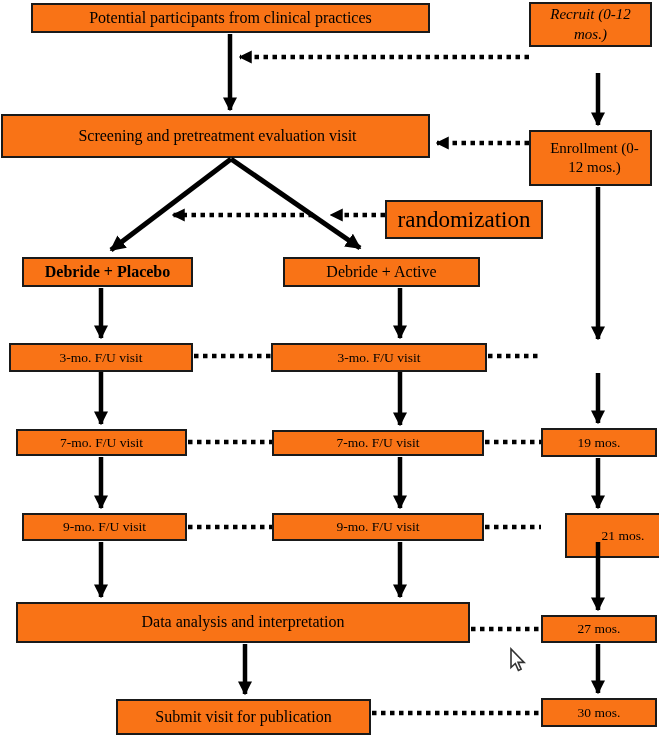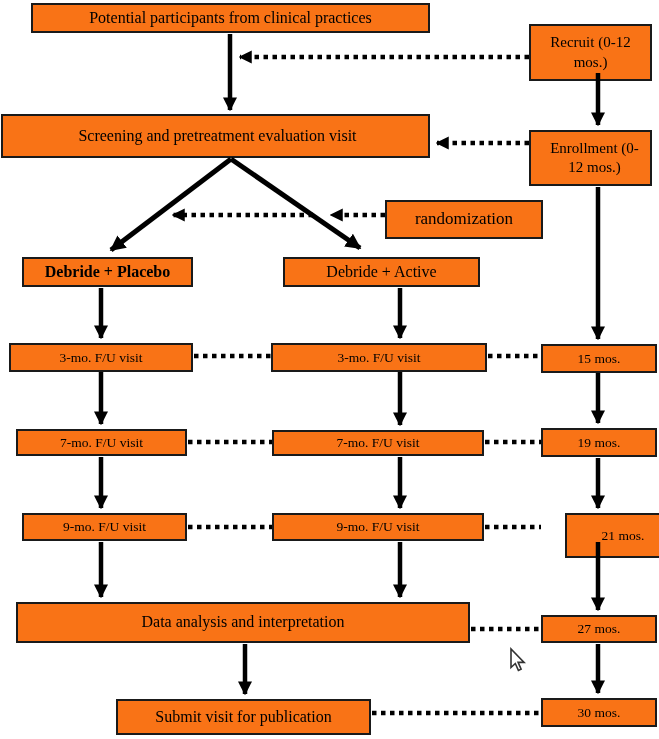--- a/index.html
+++ b/index.html
@@ -18,26 +18,26 @@
     border:2px solid #1a1a1a;
     display:flex;
     align-items:center;
     justify-content:center;
     text-align:center;
     line-height:1.3;
     z-index:2;
     padding:0 4px;
   }
   .fs16{font-size:16px;}
-  .fs17{font-size:17px;}
+  .fs17{font-size:23px;}
   .fs15{font-size:15px;}
   .fs14{font-size:13.5px;}
   
   #b-potential      {left:31px;  top:3px;   width:399px; height:30px;}
-  #b-recruit        {left:529px; top:24px;  width:123px; height:57px;}
+  #b-recruit        {left:529px; top:2px;  width:123px; height:45px;font-style:italic;}
   #b-screening      {left:1px;   top:114px; width:429px; height:44px;padding-left:8px;}
   #b-enrollment     {left:529px; top:130px; width:123px; height:56px;padding-left:12px;}
   #b-randomization  {left:385px; top:200px; width:158px; height:39px;}
   #b-debride-placebo{left:22px;  top:257px; width:171px; height:30px;font-weight:bold;}
   #b-debride-active {left:283px; top:257px; width:197px; height:30px;}
   #b-fu3-left       {left:9px;   top:343px; width:184px; height:29px;}
   #b-fu3-center     {left:271px; top:343px; width:216px; height:29px;}
   #b-mos15          {left:541px; top:344px; width:116px; height:29px;}
   #b-fu7-left       {left:16px;  top:429px; width:171px; height:27px;}
   #b-fu7-center     {left:272px; top:430px; width:212px; height:26px;}
@@ -65,21 +65,20 @@
 
   <div class="box fs16" id="b-potential">Potential participants from clinical practices</div>
   <div class="box fs15" id="b-recruit">Recruit (0-12 mos.)</div>
   <div class="box fs16" id="b-screening">Screening and pretreatment evaluation visit</div>
   <div class="box fs15" id="b-enrollment">Enrollment (0-12 mos.)</div>
   <div class="box fs17" id="b-randomization">randomization</div>
   <div class="box fs16" id="b-debride-placebo">Debride + Placebo</div>
   <div class="box fs16" id="b-debride-active">Debride + Active</div>
   <div class="box fs14" id="b-fu3-left">3-mo. F/U visit</div>
   <div class="box fs14" id="b-fu3-center">3-mo. F/U visit</div>
-  <div class="box fs14" id="b-mos15">15 mos.</div>
   <div class="box fs14" id="b-fu7-left">7-mo. F/U visit</div>
   <div class="box fs14" id="b-fu7-center">7-mo. F/U visit</div>
   <div class="box fs14" id="b-mos19">19 mos.</div>
   <div class="box fs14" id="b-fu9-left">9-mo. F/U visit</div>
   <div class="box fs14" id="b-fu9-center">9-mo. F/U visit</div>
   <div class="box fs14" id="b-mos21">21 mos.</div>
   <div class="box fs16" id="b-data-analysis">Data analysis and interpretation</div>
   <div class="box fs14" id="b-mos27">27 mos.</div>
   <div class="box fs16" id="b-submit">Submit visit for publication</div>
   <div class="box fs14" id="b-mos30">30 mos.</div>

